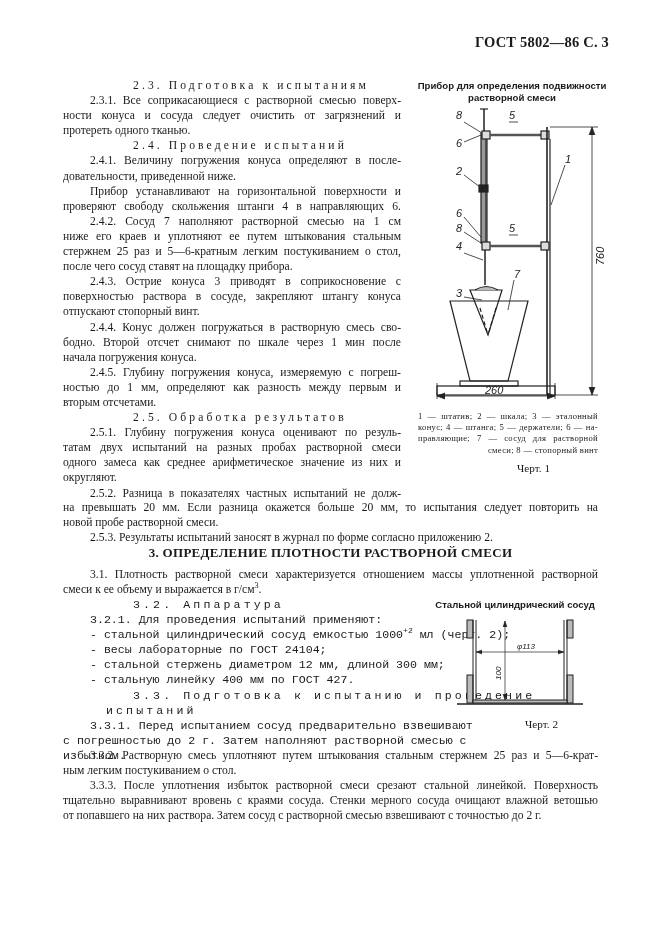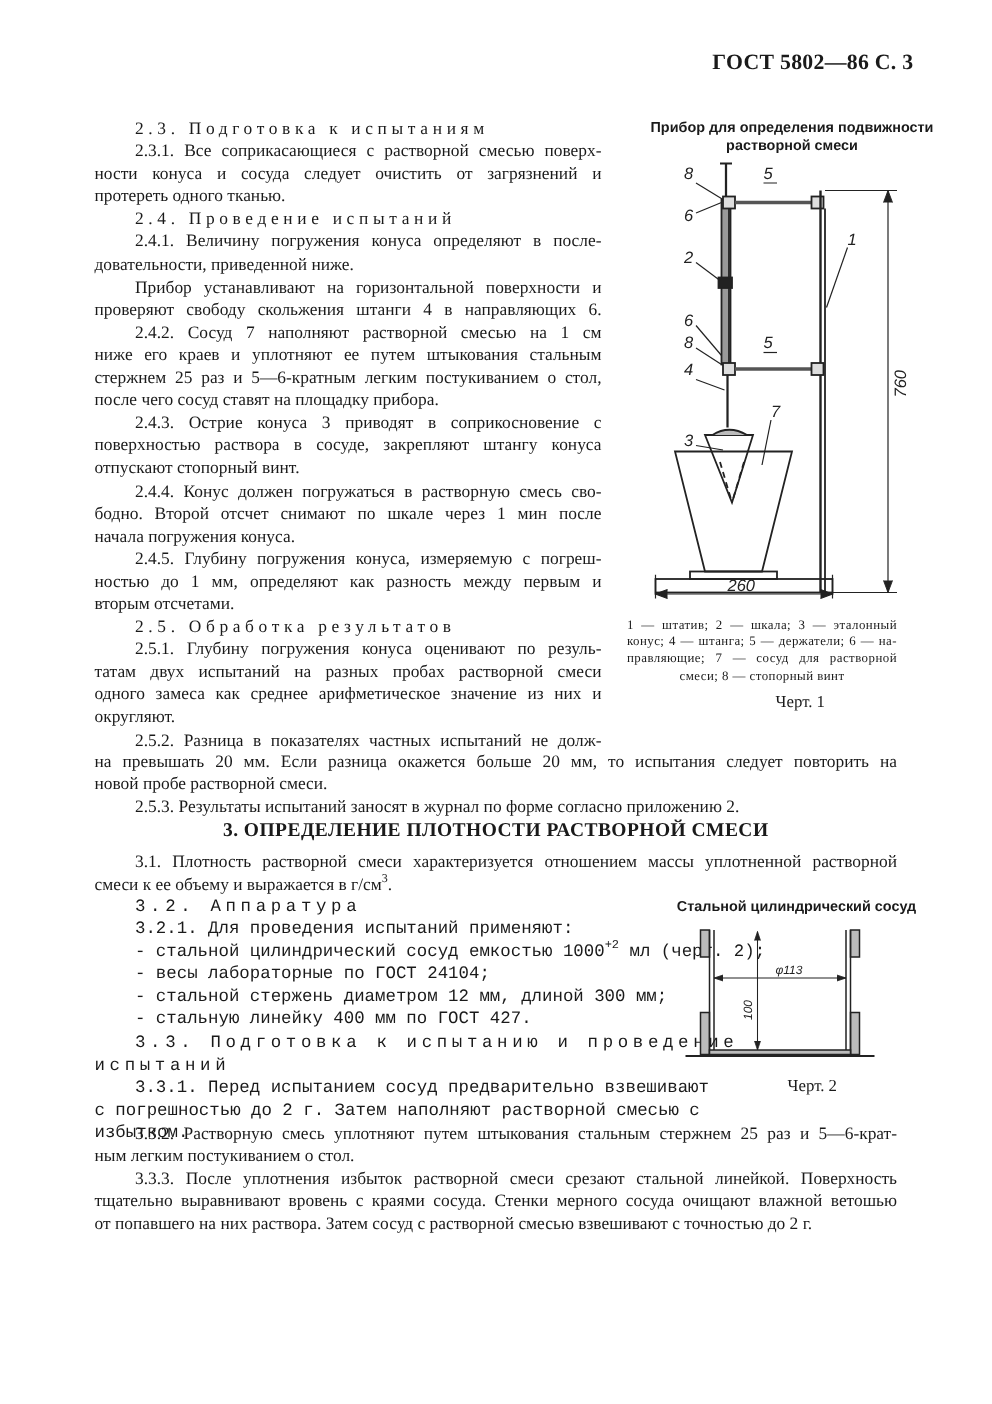--- a/index.html
+++ b/index.html
@@ -3,23 +3,23 @@
 <meta charset="utf-8">
 <style>
   html, body { margin: 0; padding: 0; background: #fff; }
   body { width: 661px; height: 936px; position: relative; overflow: hidden;
          font-family: "Liberation Serif", "DejaVu Serif", serif; color: #1a1a1a; }
   .abs { position: absolute; }
   .hdr { top: 34px; right: 52px; font-weight: bold; font-size: 14.5px; letter-spacing: 0.2px; }
   .p { position: absolute; font-size: 11.6px; line-height: 15.1px; text-align: justify; }
   .p .ln { display: block; white-space: nowrap; }
   .just { text-align: justify; text-align-last: justify; }
-  .spaced { letter-spacing: 3.1px; }
+  .spaced { letter-spacing: 3.1px; margin-left: 43px; }
   .ind { padding-left: 27px; }
-  .fig-title { font-family: "Liberation Sans", "DejaVu Sans", sans-serif; font-weight: bold; font-size: 9.6px; text-align: center; line-height: 12px; margin-left: 16px; }
+  .fig-title { font-family: "Liberation Sans", "DejaVu Sans", sans-serif; font-weight: bold; font-size: 9.6px; text-align: center; line-height: 12px; }
   .legend { font-size: 8.6px; line-height: 11.2px; text-align: justify; letter-spacing: 0.3px; }
   .cap { font-size: 11.2px; text-align: right; }
   .section-h { font-weight: bold; font-size: 13px; letter-spacing: 0.3px; text-align: center; }
   sup { font-size: 8px; line-height: 0; vertical-align: 5px; }
   svg text { font-family: "Liberation Sans", "DejaVu Sans", sans-serif; font-style: italic; }
 </style>
 </head>
 <body>
 
 <div class="abs hdr">ГОСТ 5802—86 С. 3</div>
@@ -171,21 +171,21 @@
     <path d="M15 10 L7 13 L15 16" fill="#222"></path>
     <path d="M117 10 L125 13 L117 16" fill="#222"></path>
   </g>
   <text x="55" y="11" font-size="11" fill="#222">260</text>
 </svg>
 
 <div class="abs legend" style="left:418px; top:411px; width:180px;">
   <div class="just">1 — штатив;  2 — шкала;  3 — эталонный</div>
   <div class="just">конус; 4 — штанга; 5 — держатели; 6 — на-</div>
   <div class="just">правляющие; 7 — сосуд для растворной</div>
-  <div style="text-align:center">смеси; 8 — стопорный винт</div>
+  <div style="text-align:right">смеси; 8 — стопорный винт</div>
 </div>
 
 <div class="abs cap" style="left:470px; top:462px; width:80px;">Черт. 1</div>
 
 <div class="abs fig-title" style="left:420px; top:599px; width:190px;">Стальной цилиндрический сосуд</div>
 
 <svg class="abs" style="left:455px; top:615px;" width="130" height="95" viewBox="0 0 130 95">
   <g stroke="#222" fill="none" stroke-width="1">
 
     <rect x="12" y="5" width="6" height="18" fill="#bbb"></rect>

